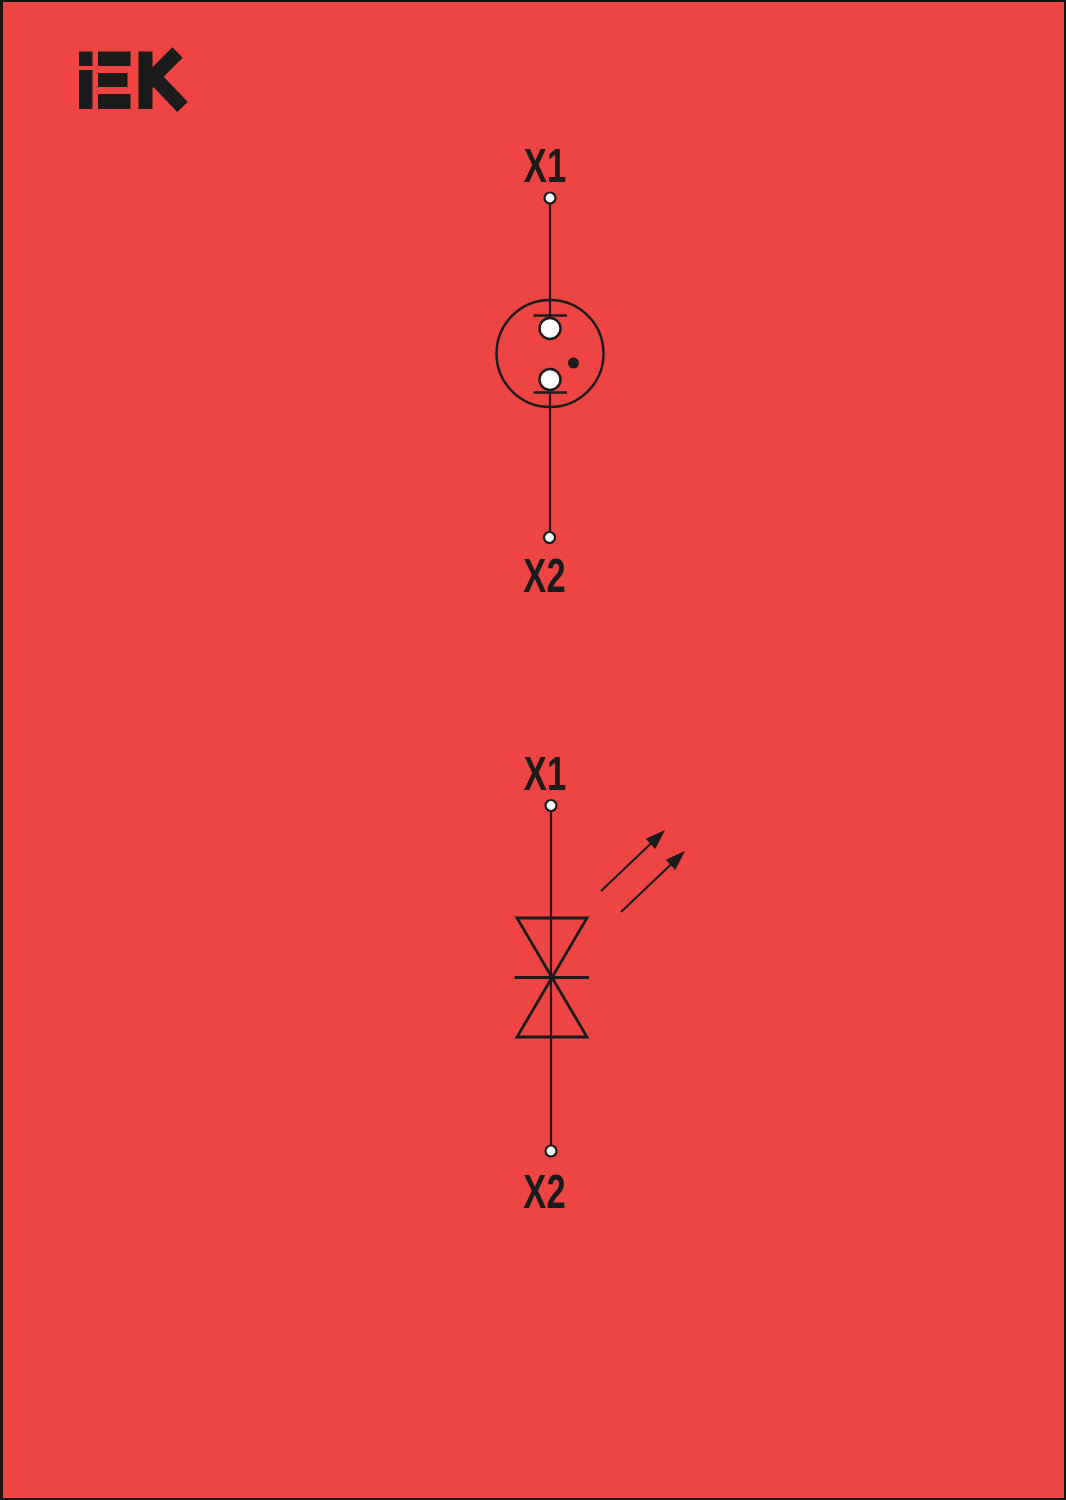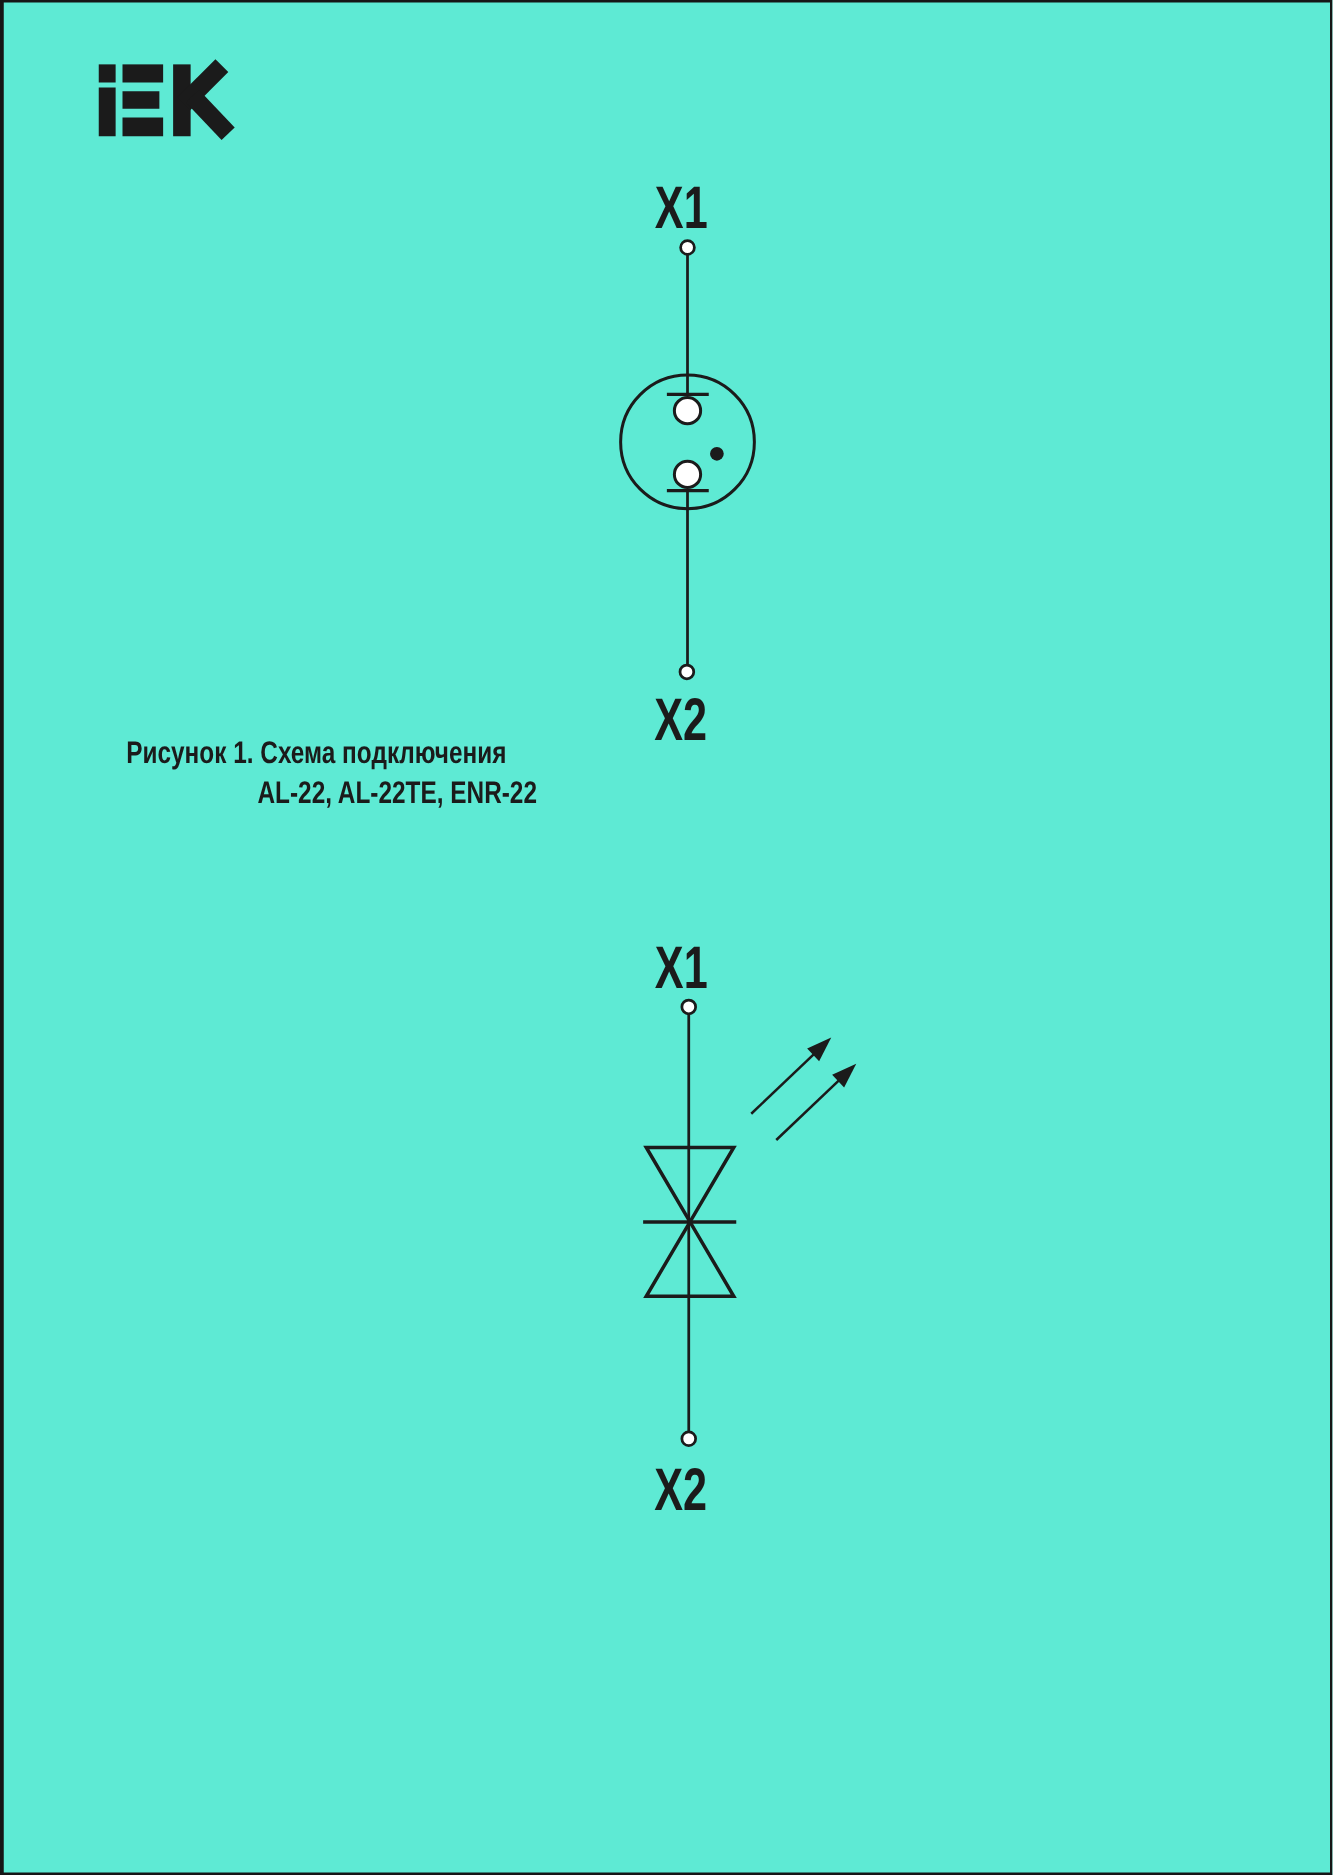--- a/index.html
+++ b/index.html
@@ -6,21 +6,21 @@
     margin: 0;
     padding: 0;
     background: #e8e8e8;
     font-family: "Liberation Sans", sans-serif;
   }
   .page {
     position: relative;
     width: 1066px;
     height: 1500px;
     margin: 0 auto;
-    background: #5eead4;
+    background: #ef4444;
     box-sizing: border-box;
     border: 2px solid #161616;
     border-left-width: 3px;
     overflow: hidden;
   }
   .logo {
     position: absolute;
     left: 70px;
     top: 45px;
   }
@@ -127,24 +127,20 @@
       <line class="electrode-bar" x1="530.5" y1="390.5" x2="564" y2="390.5"></line>
     </g>
 
     <line class="wire" x1="547" y1="390.5" x2="547" y2="530"></line>
 
     <circle class="terminal" cx="546.5" cy="535.5" r="5.5"></circle>
 
     <text transform="translate(541.5,590) scale(0.72,1)" text-anchor="middle">X2</text>
   </svg>
 
-  <div class="caption" id="caption-fig1">
-    <div class="cline">Рисунок 1. Схема подключения</div>
-    <div class="cline models-row">AL-22, AL-22TE, ENR-22</div>
-  </div>
 
   <svg class="diagram" style="left:430px; top:745px;" width="290" height="475" viewBox="430 745 290 475">
 
     <text transform="translate(542,788) scale(0.72,1)" text-anchor="middle">X1</text>
 
     <circle class="terminal" cx="548" cy="803.5" r="5.5"></circle>
 
     <line class="wire" x1="548" y1="809" x2="548" y2="1143.5"></line>
 
     <g>

